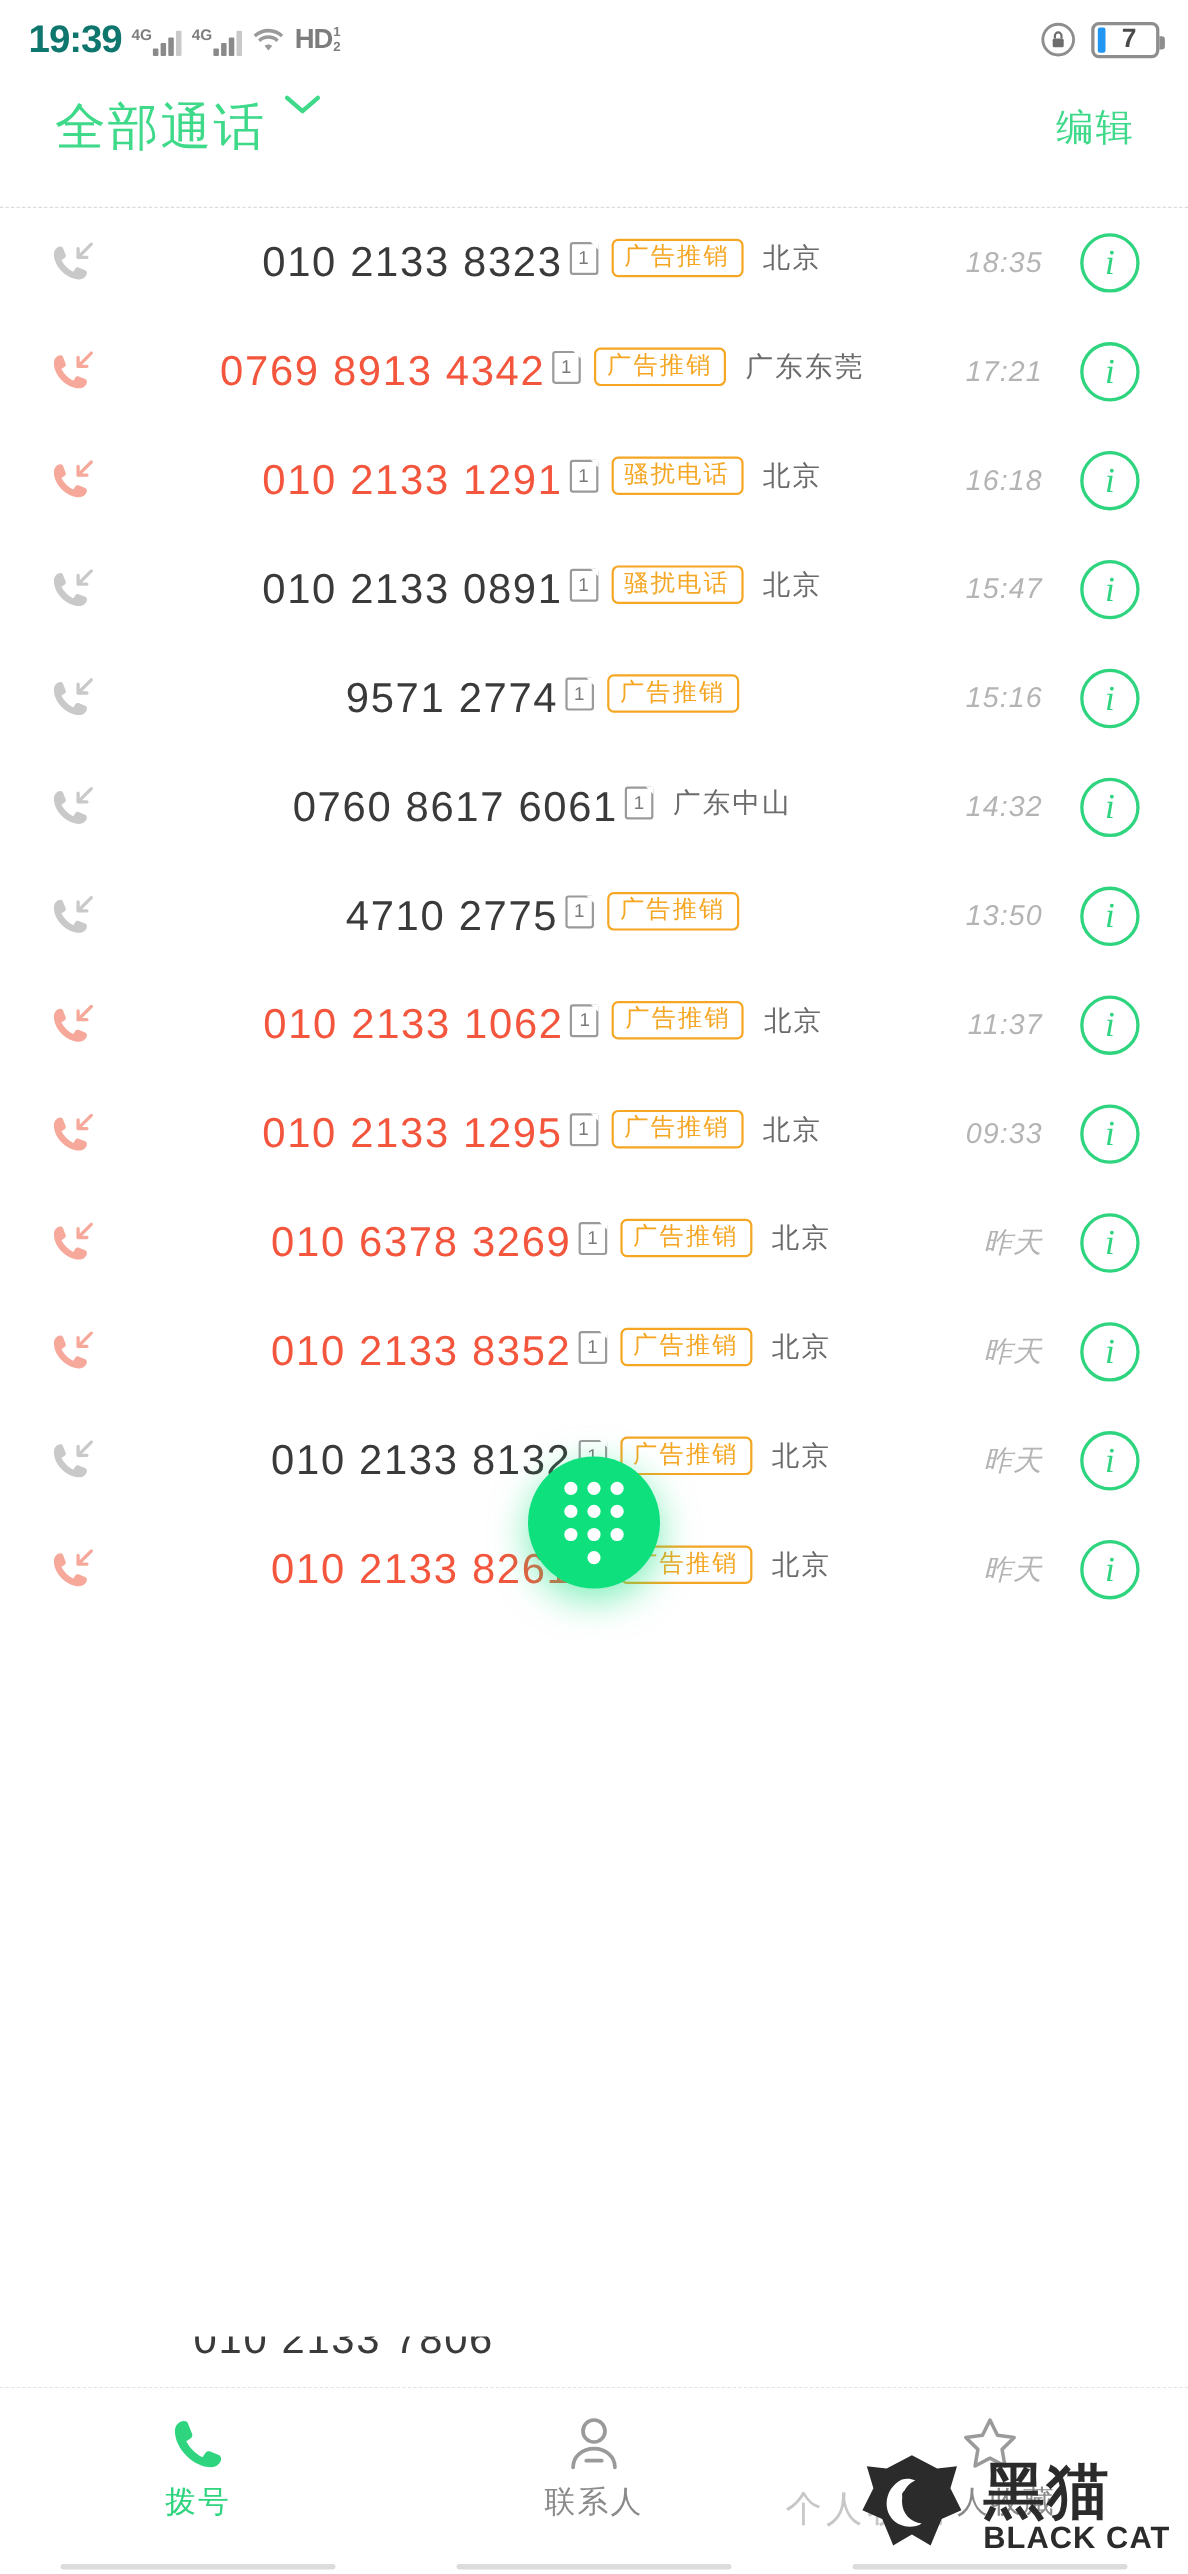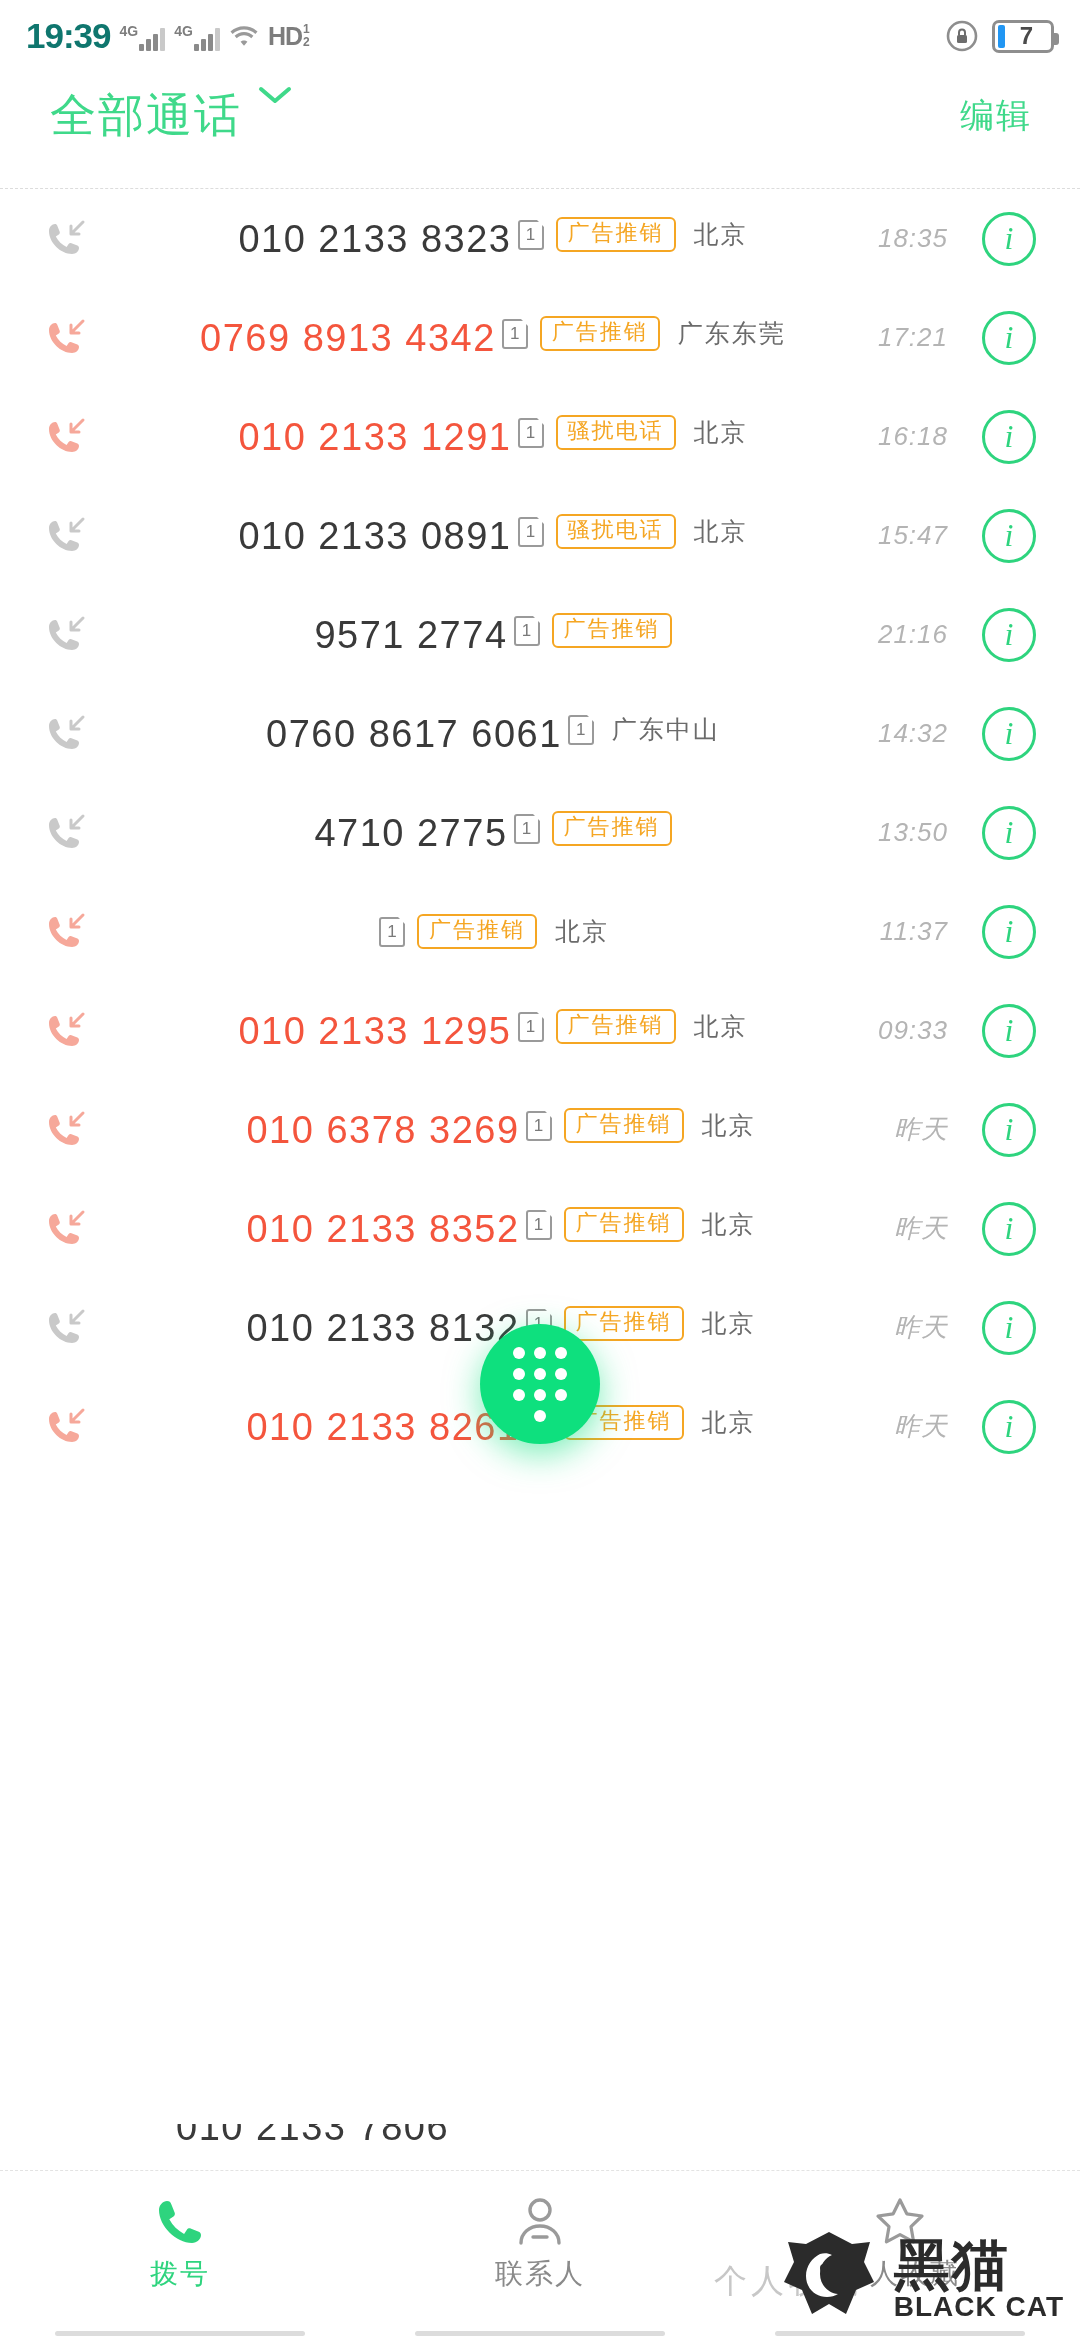--- a/index.html
+++ b/index.html
@@ -336,21 +336,21 @@
           <path d="M41 6L29 18M29 18h8M29 18v-8" fill="none" stroke="#c9c9c9" stroke-width="3" stroke-linecap="round" stroke-linejoin="round"></path>
         </svg>
       </div>
       <div class="row-main">
         <div class="num normal">9571 2774</div>
         <div class="meta">
           <span class="sim-badge">1</span>
           <span class="tag">广告推销</span>
         </div>
       </div>
-      <span class="time">21:16</span>
+      <span class="time">15:16</span>
       <span class="info-btn">i</span>
     </div>
     <div class="call-row">
       <div class="call-icon">
         <svg viewBox="0 0 46 46">
           <path d="M13 8c-3 0-6 3-6 7 0 12 12 23 23 23 4 0 7-3 7-6 0-1-.6-2-1.6-2.4l-6-2.4c-1-.4-2.2 0-2.8.9l-2 3c-4.6-2.3-8.4-6-10.8-10.6l3-2c.9-.6 1.3-1.8.9-2.8l-2.4-6C15 8.6 14 8 13 8z" fill="#c9c9c9"></path>
           <path d="M41 6L29 18M29 18h8M29 18v-8" fill="none" stroke="#c9c9c9" stroke-width="3" stroke-linecap="round" stroke-linejoin="round"></path>
         </svg>
       </div>
       <div class="row-main">
@@ -381,20 +381,21 @@
       <span class="info-btn">i</span>
     </div>
     <div class="call-row">
       <div class="call-icon">
         <svg viewBox="0 0 46 46">
           <path d="M13 8c-3 0-6 3-6 7 0 12 12 23 23 23 4 0 7-3 7-6 0-1-.6-2-1.6-2.4l-6-2.4c-1-.4-2.2 0-2.8.9l-2 3c-4.6-2.3-8.4-6-10.8-10.6l3-2c.9-.6 1.3-1.8.9-2.8l-2.4-6C15 8.6 14 8 13 8z" fill="#f6a89a"></path>
           <path d="M41 6L29 18M29 18h8M29 18v-8" fill="none" stroke="#f6a89a" stroke-width="3" stroke-linecap="round" stroke-linejoin="round"></path>
         </svg>
       </div>
       <div class="row-main">
+        <div class="num missed">010 2133 1062</div>
         <div class="meta">
           <span class="sim-badge">1</span>
           <span class="tag">广告推销</span>
           <span class="loc">北京</span>
         </div>
       </div>
       <span class="time">11:37</span>
       <span class="info-btn">i</span>
     </div>
     <div class="call-row">

